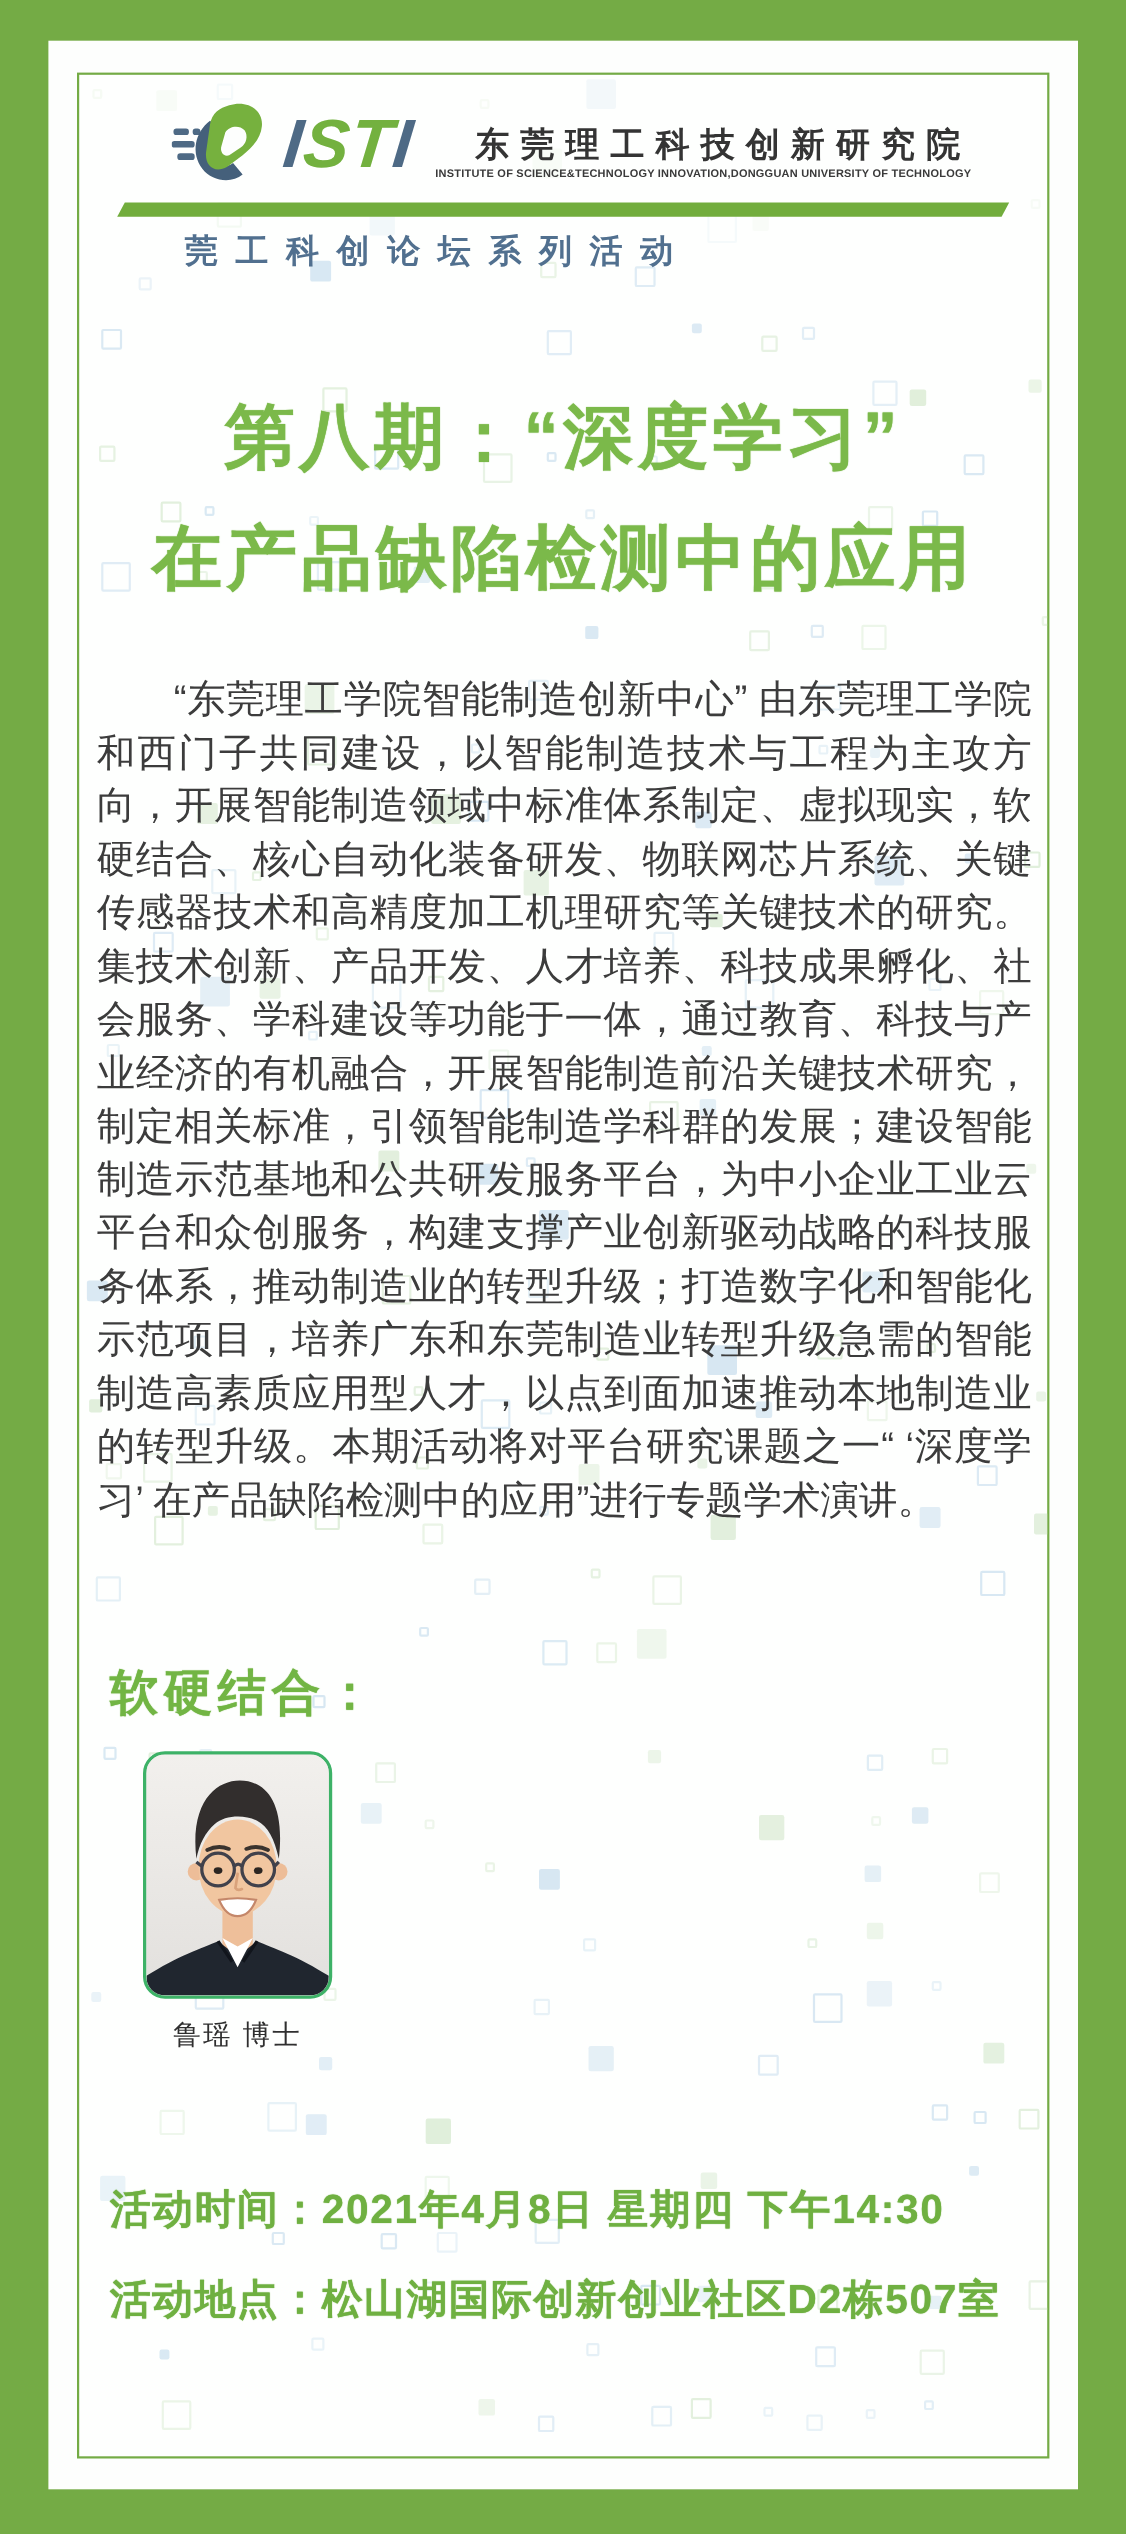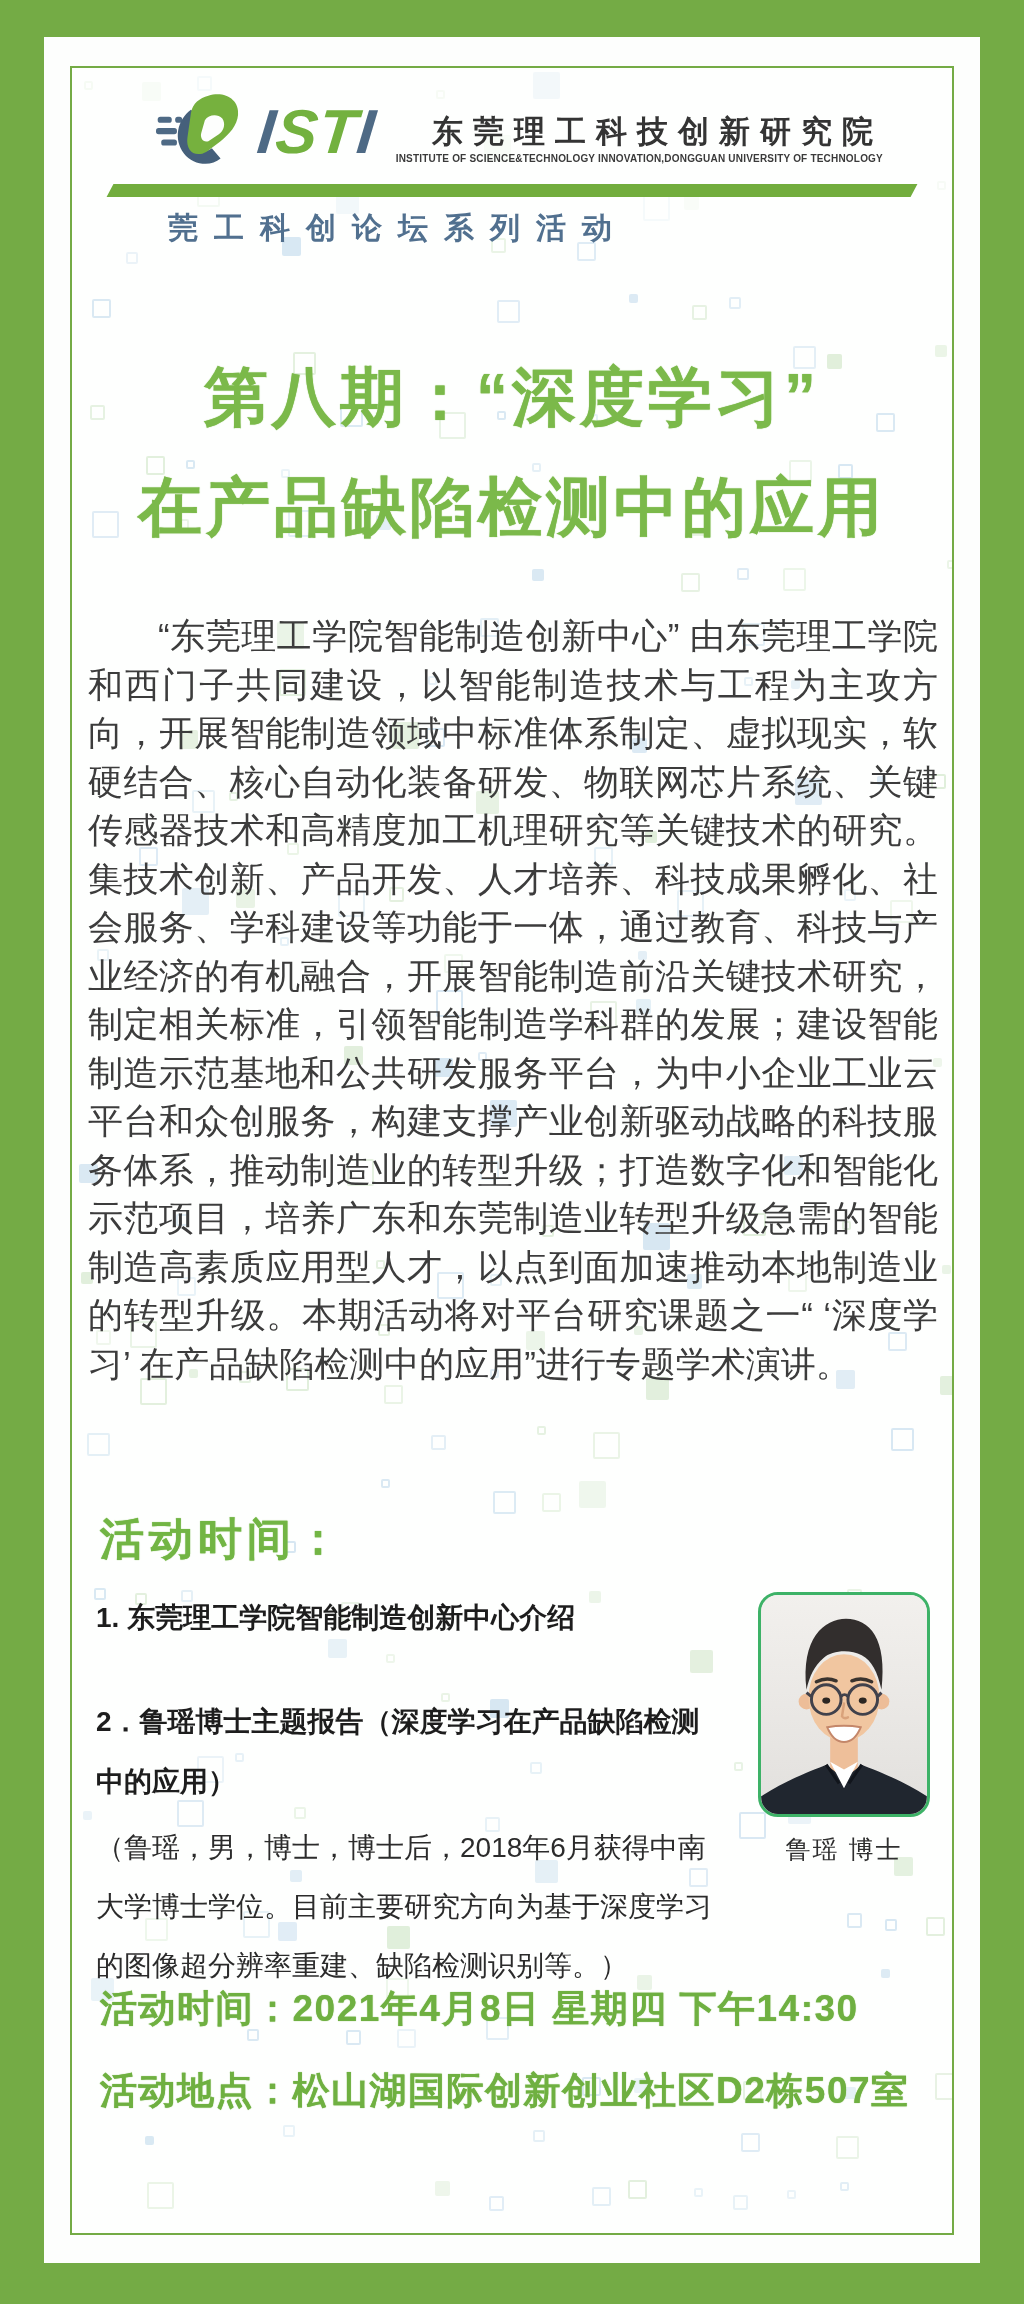--- a/index.html
+++ b/index.html
@@ -295,28 +295,23 @@
 
       <div class="layer green-bar"></div>
 
       <div class="layer series-title">莞工科创论坛系列活动</div>
 
       <div class="layer main-title title-1">第八期：“深度学习”</div>
       <div class="layer main-title title-2">在产品缺陷检测中的应用</div>
 
       <p class="layer intro">“东莞理工学院智能制造创新中心” 由东莞理工学院和西门子共同建设，以智能制造技术与工程为主攻方向，开展智能制造领域中标准体系制定、虚拟现实，软硬结合、核心自动化装备研发、物联网芯片系统、关键传感器技术和高精度加工机理研究等关键技术的研究。集技术创新、产品开发、人才培养、科技成果孵化、社会服务、学科建设等功能于一体，通过教育、科技与产业经济的有机融合，开展智能制造前沿关键技术研究，制定相关标准，引领智能制造学科群的发展；建设智能制造示范基地和公共研发服务平台，为中小企业工业云平台和众创服务，构建支撑产业创新驱动战略的科技服务体系，推动制造业的转型升级；打造数字化和智能化示范项目，培养广东和东莞制造业转型升级急需的智能制造高素质应用型人才，以点到面加速推动本地制造业的转型升级。本期活动将对平台研究课题之一“ ‘深度学习’ 在产品缺陷检测中的应用”进行专题学术演讲。</p>
 
-      <h2 class="layer agenda-heading">活动时间：</h2>
+      <h2 class="layer agenda-heading">软硬结合：</h2>
 
       <div class="layer agenda-row">
-        <div class="agenda-left">
-          <p class="agenda-item bold first">1. 东莞理工学院智能制造创新中心介绍</p>
-          <p class="agenda-item bold">2．鲁瑶博士主题报告（深度学习在产品缺陷检测中的应用）</p>
-          <p class="agenda-item note">（鲁瑶，男，博士，博士后，2018年6月获得中南大学博士学位。目前主要研究方向为基于深度学习的图像超分辨率重建、缺陷检测识别等。）</p>
-        </div>
         <div class="agenda-right">
           <div class="photo-frame">
             <svg viewBox="0 0 168 222" aria-hidden="true">
               <defs>
                 <linearGradient id="pbg" x1="0" y1="0" x2="0" y2="1">
                   <stop offset="0" stop-color="#f2f0ed"></stop>
                     <stop offset="1" stop-color="#e2e0dd"></stop>
                 </linearGradient>
               </defs>
               <rect x="0" y="0" width="168" height="222" fill="url(#pbg)"></rect>

